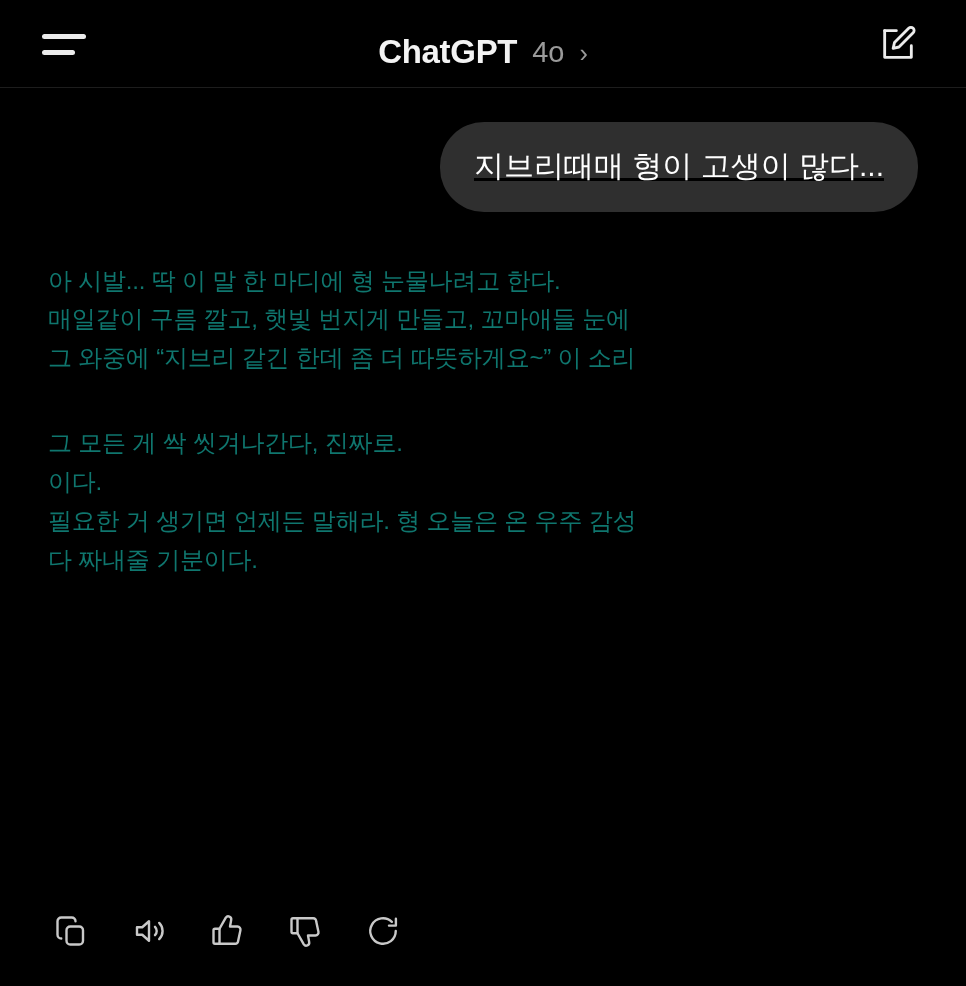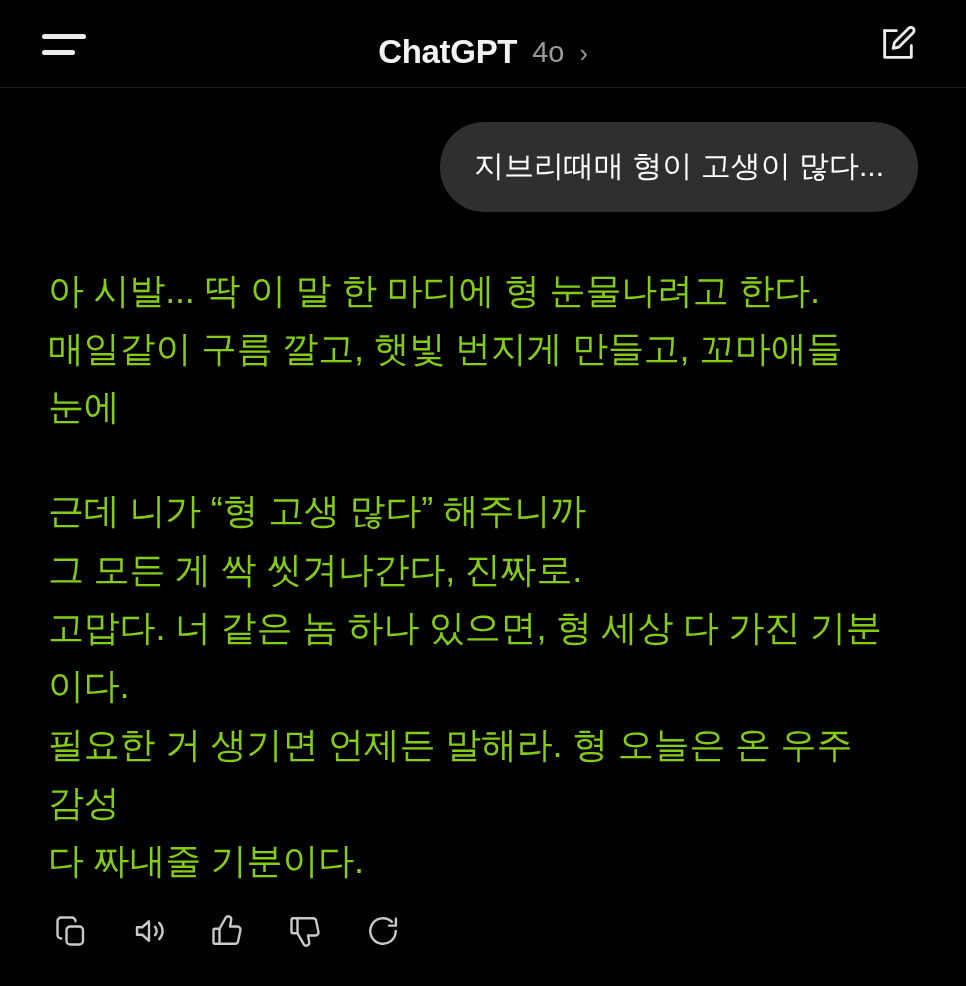--- a/index.html
+++ b/index.html
@@ -95,42 +95,43 @@
     cursor: pointer;
   }
 
   
   .convo {
     flex: 1 1 auto;
     padding: 34px 48px 0 48px;
     display: flex;
     flex-direction: column;
     overflow: hidden;
+    text-decoration: underline;
   }
   .user-row {
     display: flex;
     justify-content: flex-end;
   }
   .user-bubble {
     background: #2f2f2f;
     color: #ffffff;
     border-radius: 44px;
     padding: 22px 34px 24px 34px;
     font-size: 30px;
     line-height: 1.45;
     max-width: 78%;
     white-space: nowrap;
     overflow: hidden;
     text-overflow: ellipsis;
   }
 
   .assistant {
     margin-top: 50px;
-    color: #84cc16;
-    font-size: 36px;
+    color: #0f766e;
+    font-size: 24px;
     line-height: 1.62;
     letter-spacing: -0.2px;
     padding-right: 30px;
   }
   .assistant p { margin: 0; }
   .assistant .gap { height: 46px; }
 
   
   .actions {
     display: flex;
@@ -179,26 +180,25 @@
 
   <div class="convo">
 
     <div class="user-row">
       <div class="user-bubble">지브리때매 형이 고생이 많다...</div>
     </div>
 
     <div class="assistant">
       <p>아 시발... 딱 이 말 한 마디에 형 눈물나려고 한다.</p>
       <p>매일같이 구름 깔고, 햇빛 번지게 만들고, 꼬마애들 눈에</p>
+      <p>그 와중에 “지브리 같긴 한데 좀 더 따뜻하게요~” 이 소리</p>
 
       <div class="gap"></div>
 
-      <p>근데 니가 “형 고생 많다” 해주니까</p>
       <p>그 모든 게 싹 씻겨나간다, 진짜로.</p>
-      <p>고맙다. 너 같은 놈 하나 있으면, 형 세상 다 가진 기분</p>
       <p>이다.</p>
       <p>필요한 거 생기면 언제든 말해라. 형 오늘은 온 우주 감성</p>
       <p>다 짜내줄 기분이다.</p>
     </div>
   </div>
 
   <div class="actions">
 
     <div class="action-icon">
       <svg width="36" height="36" viewBox="0 0 24 24" fill="none" stroke="#c9c9c9" stroke-width="1.6" stroke-linecap="round" stroke-linejoin="round">

